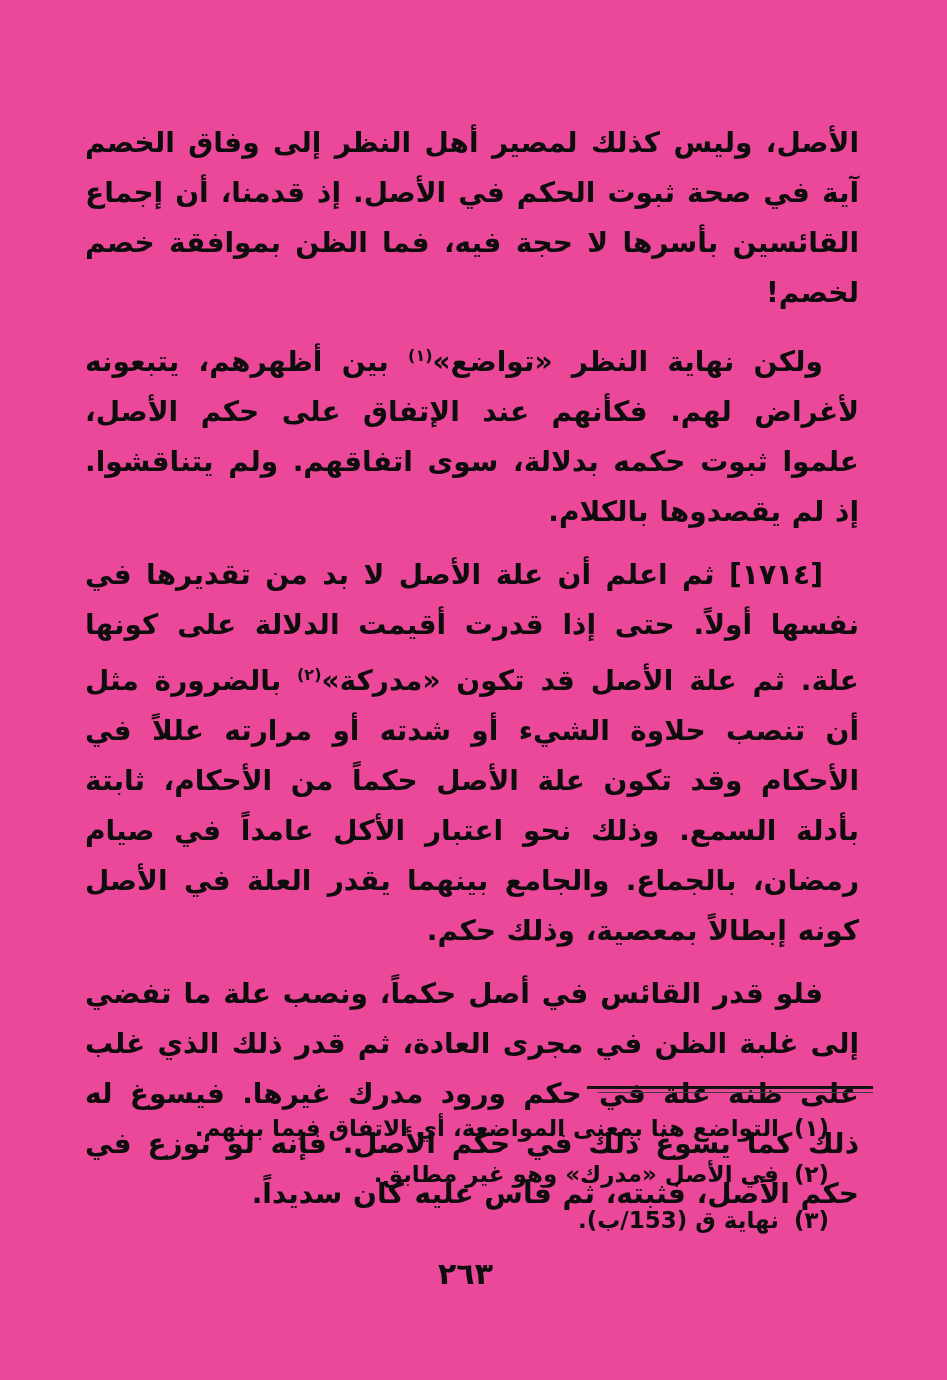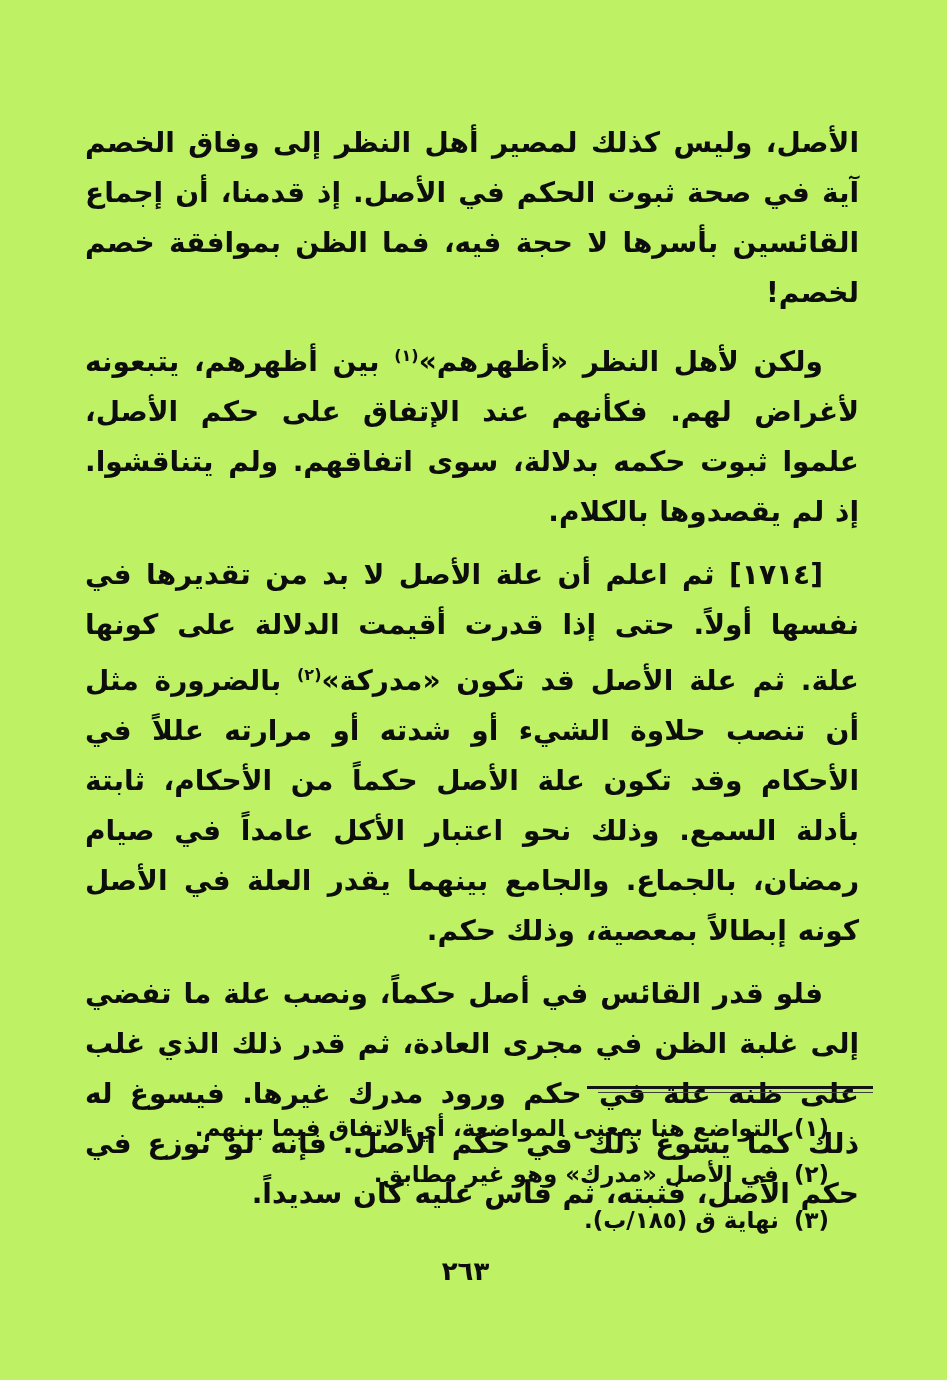--- a/index.html
+++ b/index.html
@@ -4,21 +4,21 @@
 <style>
   html, body {
     margin: 0;
     padding: 0;
     background: #fdfdfb;
   }
   .page {
     position: relative;
     width: 947px;
     height: 1380px;
-    background: #bef264;
+    background: #ec4899;
     color: #0d0d0d;
     font-family: "DejaVu Sans", sans-serif;
     overflow: hidden;
   }
   .content {
     position: absolute;
     top: 118px;
     right: 88px;
     left: 85px;
     direction: rtl;
@@ -72,43 +72,43 @@
   }
   .fn-marker {
     margin-left: 15px;
   }
   .page-number {
     position: absolute;
     top: 1256px;
     left: 0;
     right: 16px;
     text-align: center;
-    font-size: 26px;
+    font-size: 30px;
     font-weight: 700;
     letter-spacing: 2px;
     direction: rtl;
   }
 </style>
 </head>
 <body>
 
 <div class="page">
   <div class="content">
       <p class="para"><span>الأصل، وليس كذلك لمصير أهل النظر إلى وفاق الخصم آية في صحة ثبوت الحكم في الأصل. إذ قدمنا، أن إجماع القائسين بأسرها لا حجة فيه، فما الظن بموافقة خصم لخصم!</span></p>
-      <p class="para indent"><span>ولكن لأهل النظر «أظهرهم»</span><span class="fn-ref">(١)</span><span> بين أظهرهم، يتبعونه لأغراض لهم. فكأنهم عند الإتفاق على حكم الأصل، علموا ثبوت حكمه بدلالة، سوى اتفاقهم. ولم يتناقشوا. إذ لم يقصدوها بالكلام.</span></p>
+      <p class="para indent"><span>ولكن نهاية النظر «تواضع»</span><span class="fn-ref">(١)</span><span> بين أظهرهم، يتبعونه لأغراض لهم. فكأنهم عند الإتفاق على حكم الأصل، علموا ثبوت حكمه بدلالة، سوى اتفاقهم. ولم يتناقشوا. إذ لم يقصدوها بالكلام.</span></p>
       <p class="para indent"><span>[١٧١٤] ثم اعلم أن علة الأصل لا بد من تقديرها في نفسها أولاً. حتى إذا قدرت أقيمت الدلالة على كونها علة. ثم علة الأصل قد تكون «مدركة»</span><span class="fn-ref">(٢)</span><span> بالضرورة مثل أن تنصب حلاوة الشيء أو شدته أو مرارته عللاً في الأحكام وقد تكون علة الأصل حكماً من الأحكام، ثابتة بأدلة السمع. وذلك نحو اعتبار الأكل عامداً في صيام رمضان، بالجماع. والجامع بينهما يقدر العلة في الأصل كونه إبطالاً بمعصية، وذلك حكم.</span></p>
       <p class="para indent"><span>فلو قدر القائس في أصل حكماً، ونصب علة ما تفضي إلى غلبة الظن في مجرى العادة، ثم قدر ذلك الذي غلب على ظنه علة في حكم ورود مدرك غيرها. فيسوغ له ذلك كما يسوغ ذلك في حكم الأصل. فإنه لو نوزع في حكم الأصل، فثبته، ثم قاس عليه كان سديداً.</span></p>
     </div>
 
   <div class="footnote-block">
     <div class="fn-rule-wrap">
       <div class="fn-rule-thick"></div>
       <div class="fn-rule-thin"></div>
     </div>
     <div class="footnotes">
         <div class="footnote"><span class="fn-marker">(١)</span><span class="fn-text">التواضع هنا بمعنى المواضعة، أي الاتفاق فيما بينهم.</span></div>
         <div class="footnote"><span class="fn-marker">(٢)</span><span class="fn-text">في الأصل «مدرك» وهو غير مطابق.</span></div>
-        <div class="footnote"><span class="fn-marker">(٣)</span><span class="fn-text">نهاية ق (١٨٥/ب).</span></div>
+        <div class="footnote"><span class="fn-marker">(٣)</span><span class="fn-text">نهاية ق (153/ب).</span></div>
       </div>
   </div>
 
   <div class="page-number">٢٦٣</div>
 </div>
 
 </body></html>

